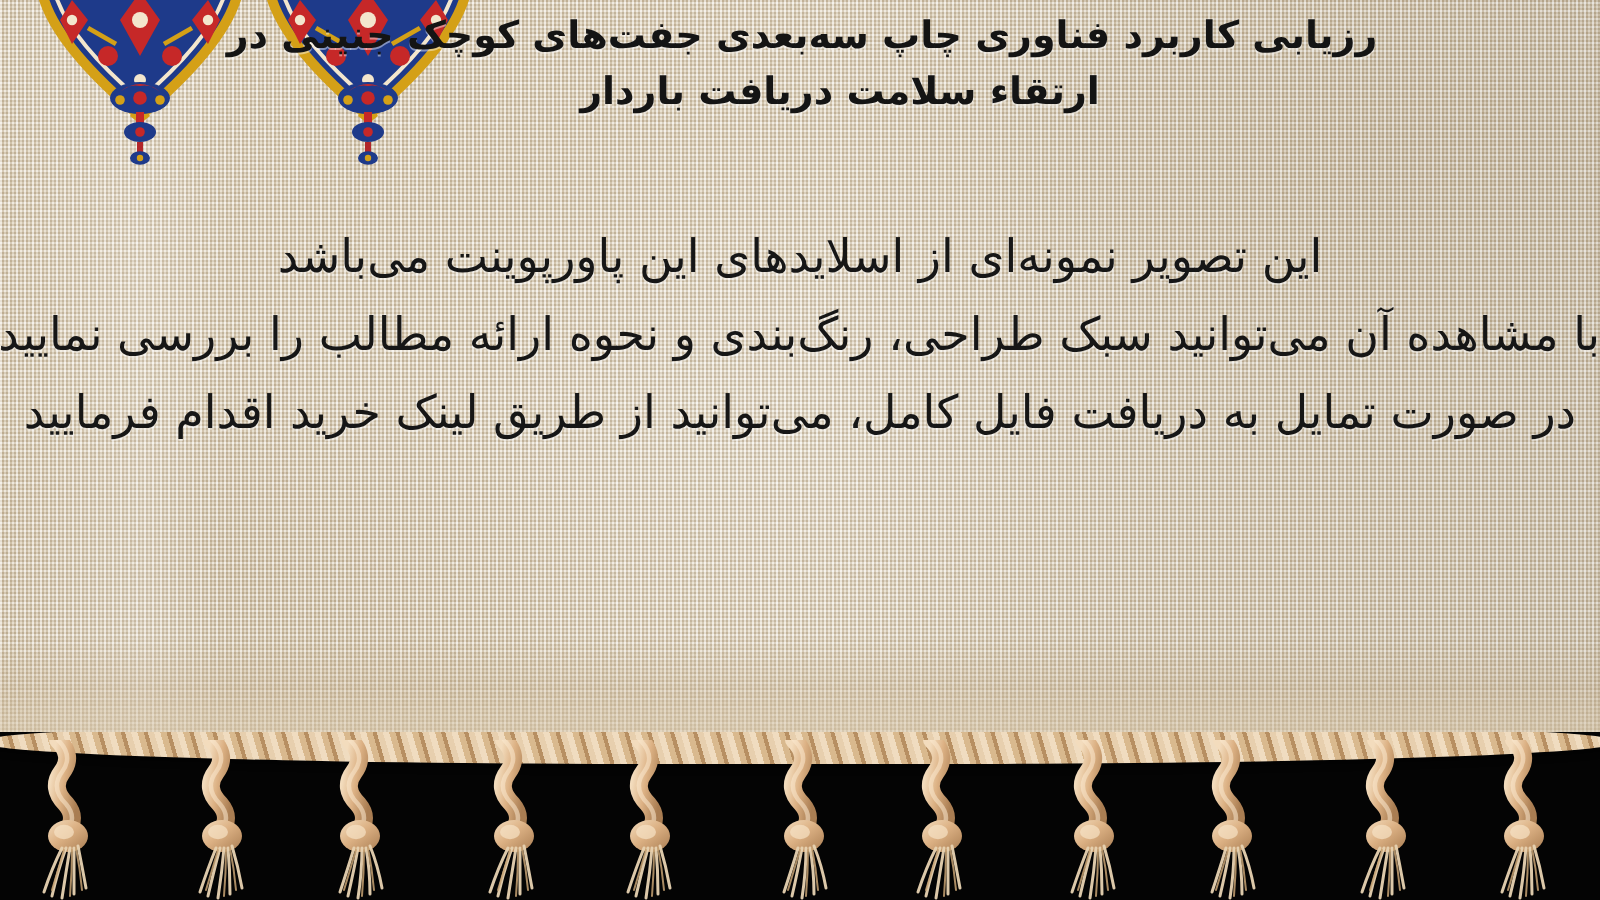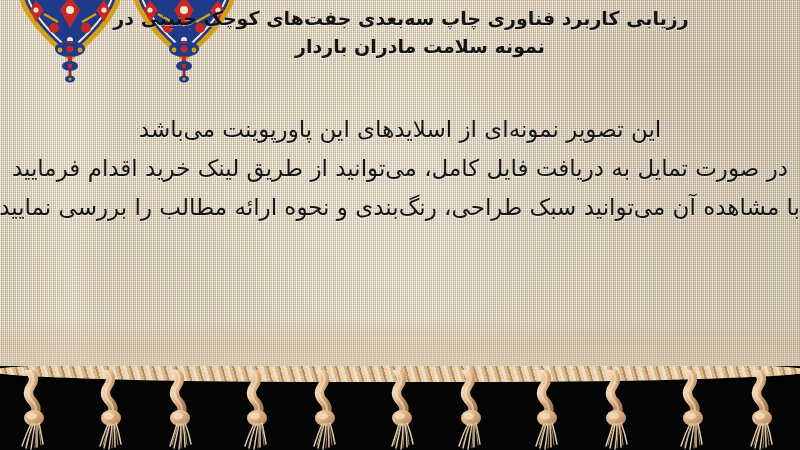--- a/index.html
+++ b/index.html
@@ -234,27 +234,27 @@
       <ellipse cx="18" cy="26" rx="8" ry="5" fill="#1e3a8a"></ellipse>
       <circle cx="18" cy="26" r="2.4" fill="#c62828"></circle>
       <rect x="16.5" y="31" width="3" height="5" fill="#b1262a"></rect>
       <ellipse cx="18" cy="39" rx="5" ry="3.4" fill="#1e3a8a"></ellipse>
       <circle cx="18" cy="39" r="1.6" fill="#d4a017"></circle>
     </svg>
   </div>
 
   <div id="title-block">
     <span id="title-line-1">رزیابی کاربرد فناوری چاپ سه‌بعدی جفت‌های کوچک جنینی در</span>
-    <span id="title-line-2">نمونه سلامت مادران باردار</span>
+    <span id="title-line-2">ارتقاء سلامت دریافت باردار</span>
   </div>
 
   <div id="body-block">
     <span class="body-line">این تصویر نمونه‌ای از اسلایدهای این پاورپوینت می‌باشد</span>
+    <span class="body-line">با مشاهده آن می‌توانید سبک طراحی، رنگ‌بندی و نحوه ارائه مطالب را بررسی نمایید</span>
     <span class="body-line">در صورت تمایل به دریافت فایل کامل، می‌توانید از طریق لینک خرید اقدام فرمایید</span>
-    <span class="body-line">با مشاهده آن می‌توانید سبک طراحی، رنگ‌بندی و نحوه ارائه مطالب را بررسی نمایید</span>
   </div>
 
   <div id="fringe-band">
     <div id="selvedge"></div>
     <div id="tassel-row">
         <div class="tassel" style="left: 7.36364px;">
           <svg viewBox="0 0 54 80">
             <defs>
               <linearGradient id="cordg0" x1="0" y1="0" x2="1" y2="1">
                 <stop offset="0%" stop-color="#f3dcbd"></stop>

